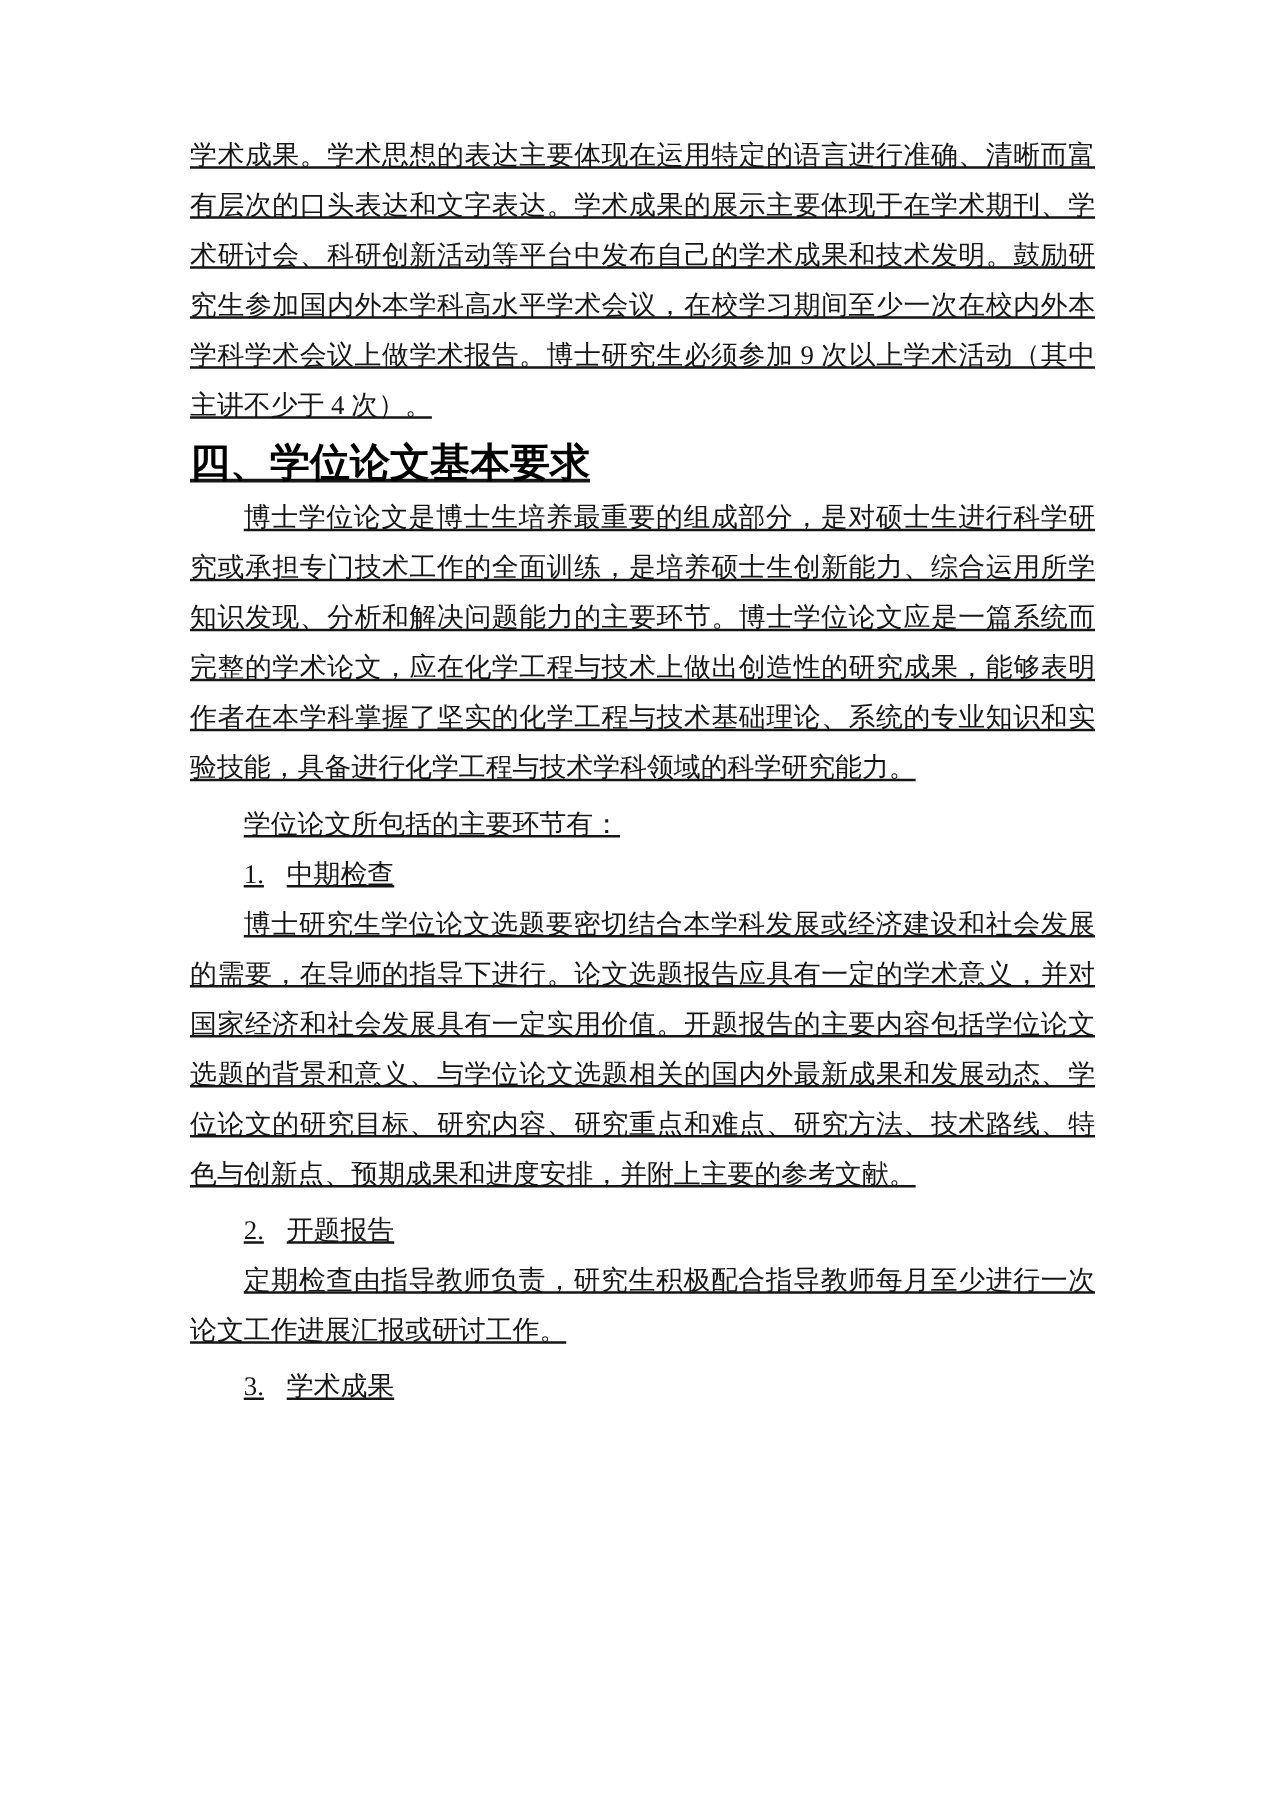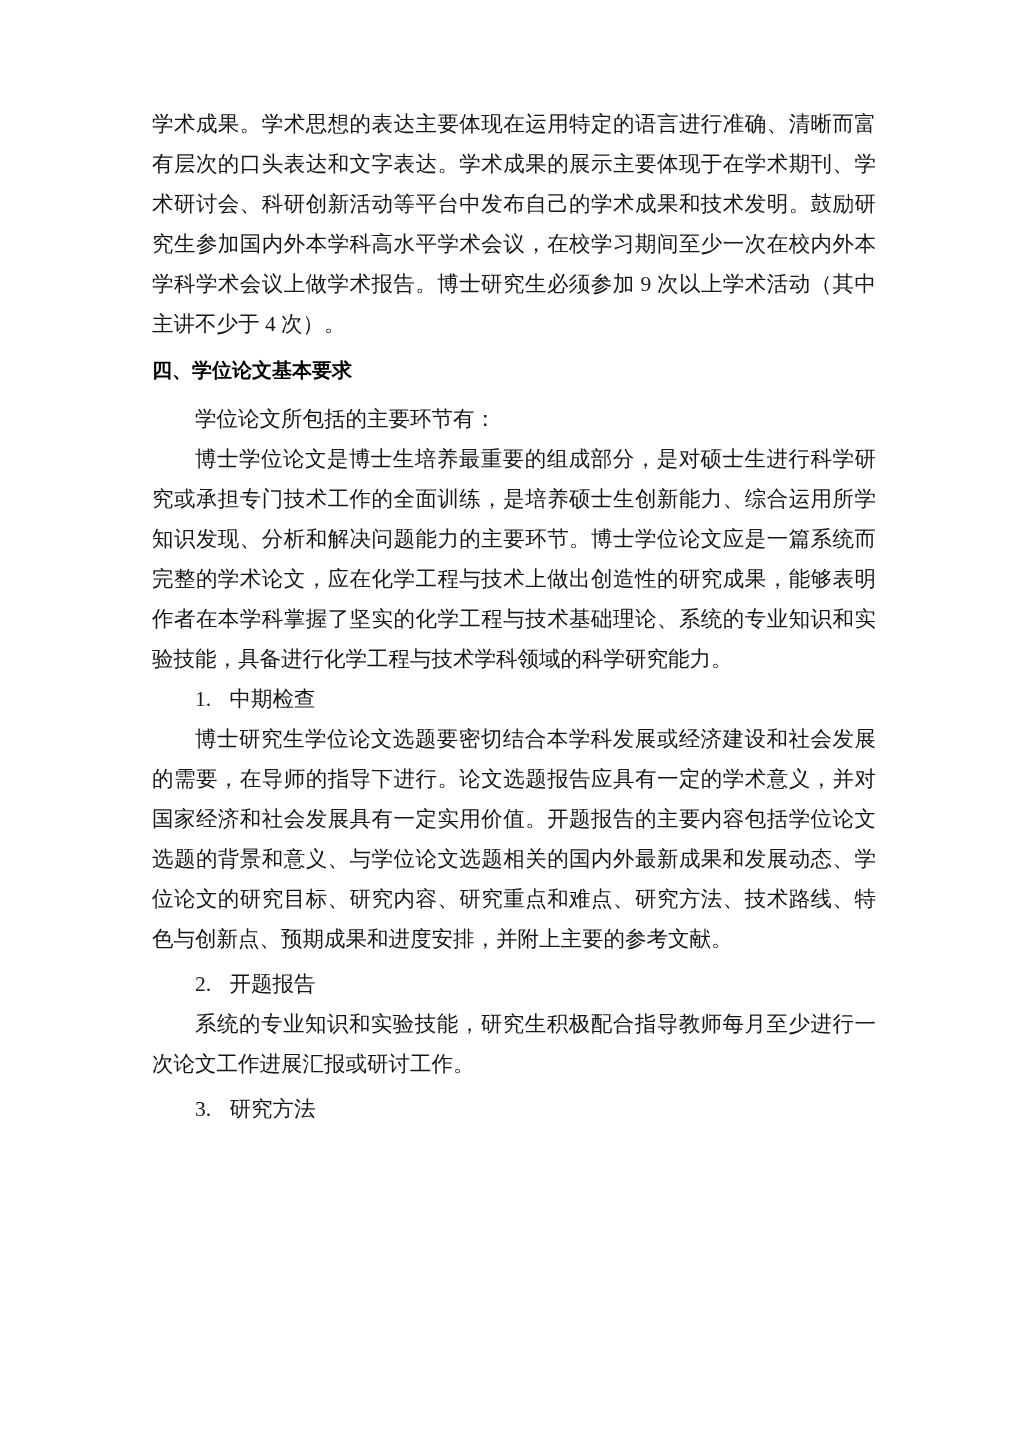--- a/index.html
+++ b/index.html
@@ -13,37 +13,38 @@
     height: 1144px;
     background: #ffffff;
     box-sizing: border-box;
     padding: 104px 148px 0 152px;
     color: #161616;
     font-family: "Liberation Serif", "DejaVu Serif", serif;
     font-size: 21.5px;
     line-height: 40px;
     text-align: justify;
     overflow: hidden;
+    text-decoration: underline;
   }
   .page p {
     margin: 0;
   }
   .indent {
     text-indent: 2em;
   }
   .space-before {
     margin-top: 13px !important;
   }
   .space-before-sm {
     margin-top: 5px !important;
   }
   .section-heading {
     font-family: "Liberation Sans", "DejaVu Sans", sans-serif;
     font-weight: 700;
-    font-size: 20px;
+    font-size: 32px;
     line-height: 48px;
     margin: 2px 0 0 0;
     text-align: left;
     color: #000000;
   }
   .para-num {
     font-weight: 700;
   }
   .list-item {
     text-indent: 2em;
@@ -55,34 +56,34 @@
 </head>
 <body>
 
 <div class="page">
 
   <p class="body-para">学术成果。学术思想的表达主要体现在运用特定的语言进行准确、清晰而富有层次的口头表达和文字表达。学术成果的展示主要体现于在学术期刊、学术研讨会、科研创新活动等平台中发布自己的学术成果和技术发明。鼓励研究生参加国内外本学科高水平学术会议，在校学习期间至少一次在校内外本学科学术会议上做学术报告。博士研究生必须参加 9 次以上学术活动（其中主讲不少于 4 次）。</p>
 
 
   <h2 class="section-heading">四、学位论文基本要求</h2>
 
+  <p class="body-para indent">博士学位论文是博士生培养最重要的组成部分，是对硕士生进行科学研究或承担专门技术工作的全面训练，是培养硕士生创新能力、综合运用所学知识发现、分析和解决问题能力的主要环节。博士学位论文应是一篇系统而完整的学术论文，应在化学工程与技术上做出创造性的研究成果，能够表明作者在本学科掌握了坚实的化学工程与技术基础理论、系统的专业知识和实验技能，具备进行化学工程与技术学科领域的科学研究能力。</p>
+
   <p class="body-para indent space-before-sm">学位论文所包括的主要环节有：</p>
-
-  <p class="body-para indent">博士学位论文是博士生培养最重要的组成部分，是对硕士生进行科学研究或承担专门技术工作的全面训练，是培养硕士生创新能力、综合运用所学知识发现、分析和解决问题能力的主要环节。博士学位论文应是一篇系统而完整的学术论文，应在化学工程与技术上做出创造性的研究成果，能够表明作者在本学科掌握了坚实的化学工程与技术基础理论、系统的专业知识和实验技能，具备进行化学工程与技术学科领域的科学研究能力。</p>
 
   <p class="list-item">
     <span class="list-num">1.</span><span>中期检查</span>
   </p>
 
   <p class="body-para indent">博士研究生学位论文选题要密切结合本学科发展或经济建设和社会发展的需要，在导师的指导下进行。论文选题报告应具有一定的学术意义，并对国家经济和社会发展具有一定实用价值。开题报告的主要内容包括学位论文选题的背景和意义、与学位论文选题相关的国内外最新成果和发展动态、学位论文的研究目标、研究内容、研究重点和难点、研究方法、技术路线、特色与创新点、预期成果和进度安排，并附上主要的参考文献。</p>
 
 
   <p class="list-item space-before-sm">
     <span class="list-num">2.</span><span>开题报告</span>
   </p>
 
-  <p class="body-para indent">系统的专业知识和实验技能，研究生积极配合指导教师每月至少进行一次论文工作进展汇报或研讨工作。</p>
+  <p class="body-para indent">定期检查由指导教师负责，研究生积极配合指导教师每月至少进行一次论文工作进展汇报或研讨工作。</p>
 
   <p class="list-item space-before-sm">
-    <span class="list-num">3.</span><span>研究方法</span>
+    <span class="list-num">3.</span><span>学术成果</span>
   </p>
 
 </div>
 
 </body></html>

